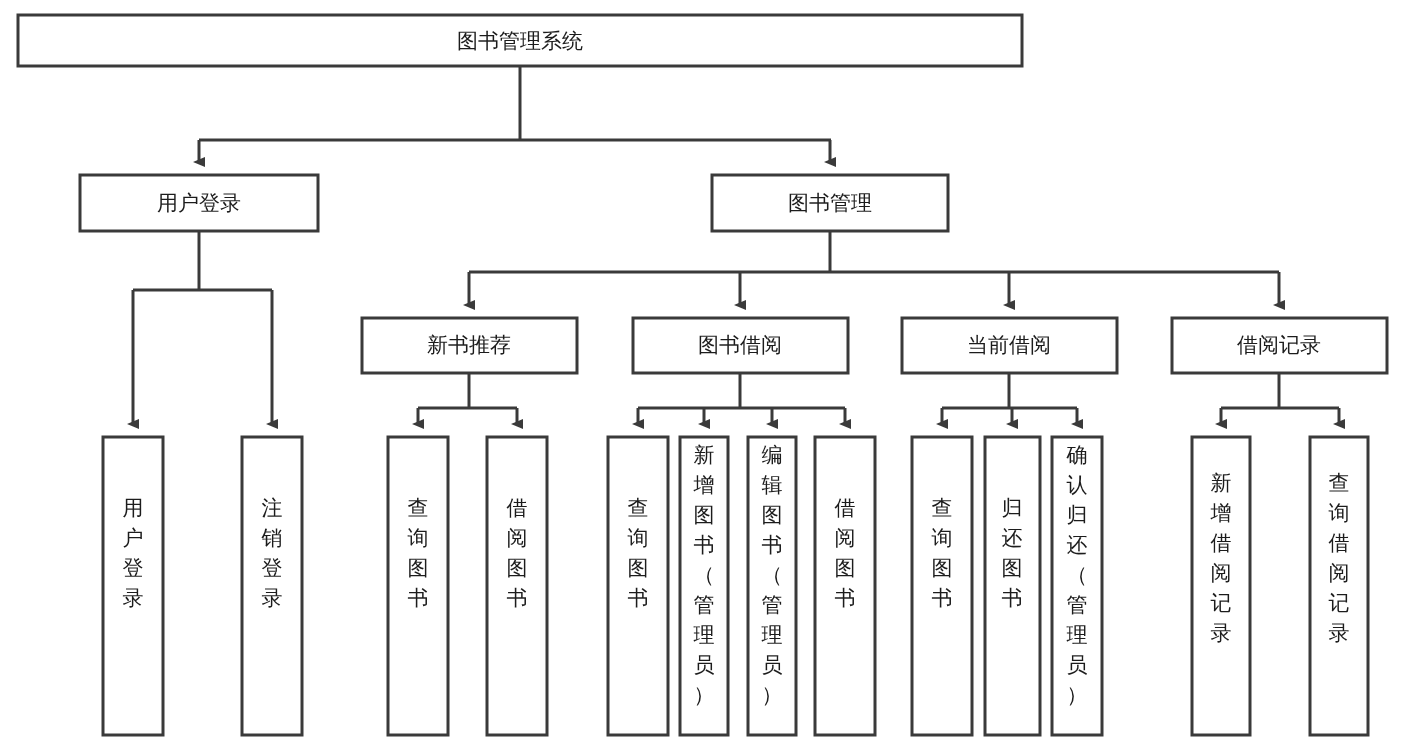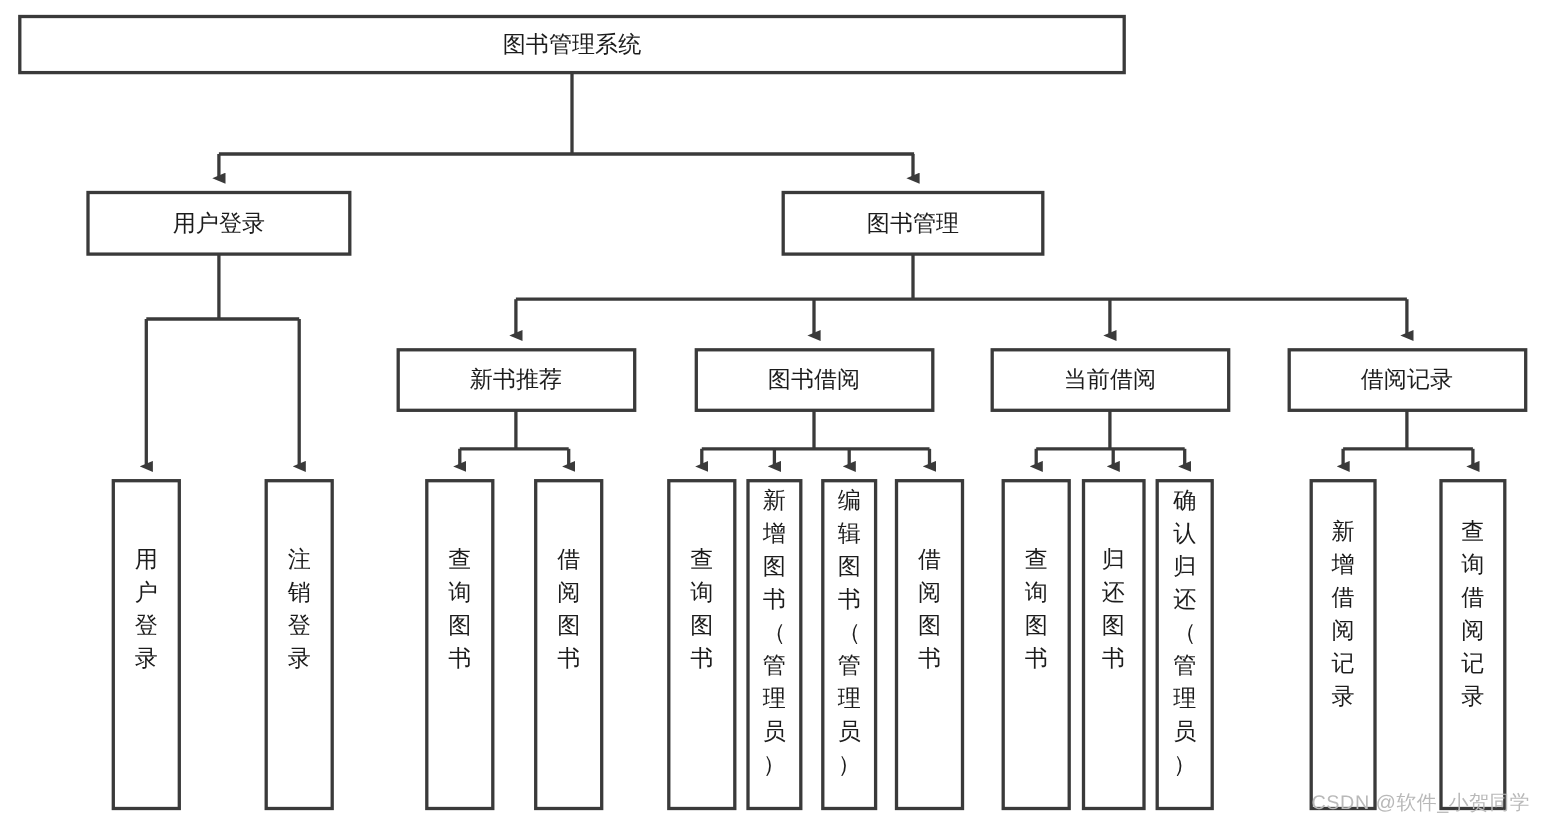--- a/index.html
+++ b/index.html
@@ -227,14 +227,13 @@
       <text class="node-label-v" x="1221" y="490"><tspan x="1221" y="490">新</tspan><tspan x="1221" y="520">增</tspan><tspan x="1221" y="550">借</tspan><tspan x="1221" y="580">阅</tspan><tspan x="1221" y="610">记</tspan><tspan x="1221" y="640">录</tspan></text>
     </g>
 
     <g>
       <rect class="node-rect" x="1310" y="437" width="58" height="298"></rect>
       <text class="node-label-v" x="1339" y="490"><tspan x="1339" y="490">查</tspan><tspan x="1339" y="520">询</tspan><tspan x="1339" y="550">借</tspan><tspan x="1339" y="580">阅</tspan><tspan x="1339" y="610">记</tspan><tspan x="1339" y="640">录</tspan></text>
     </g>
 
   </svg>
 
-  <div class="watermark">CSDN @软件_小贺同学</div>
 </div>
 
 </body></html>

